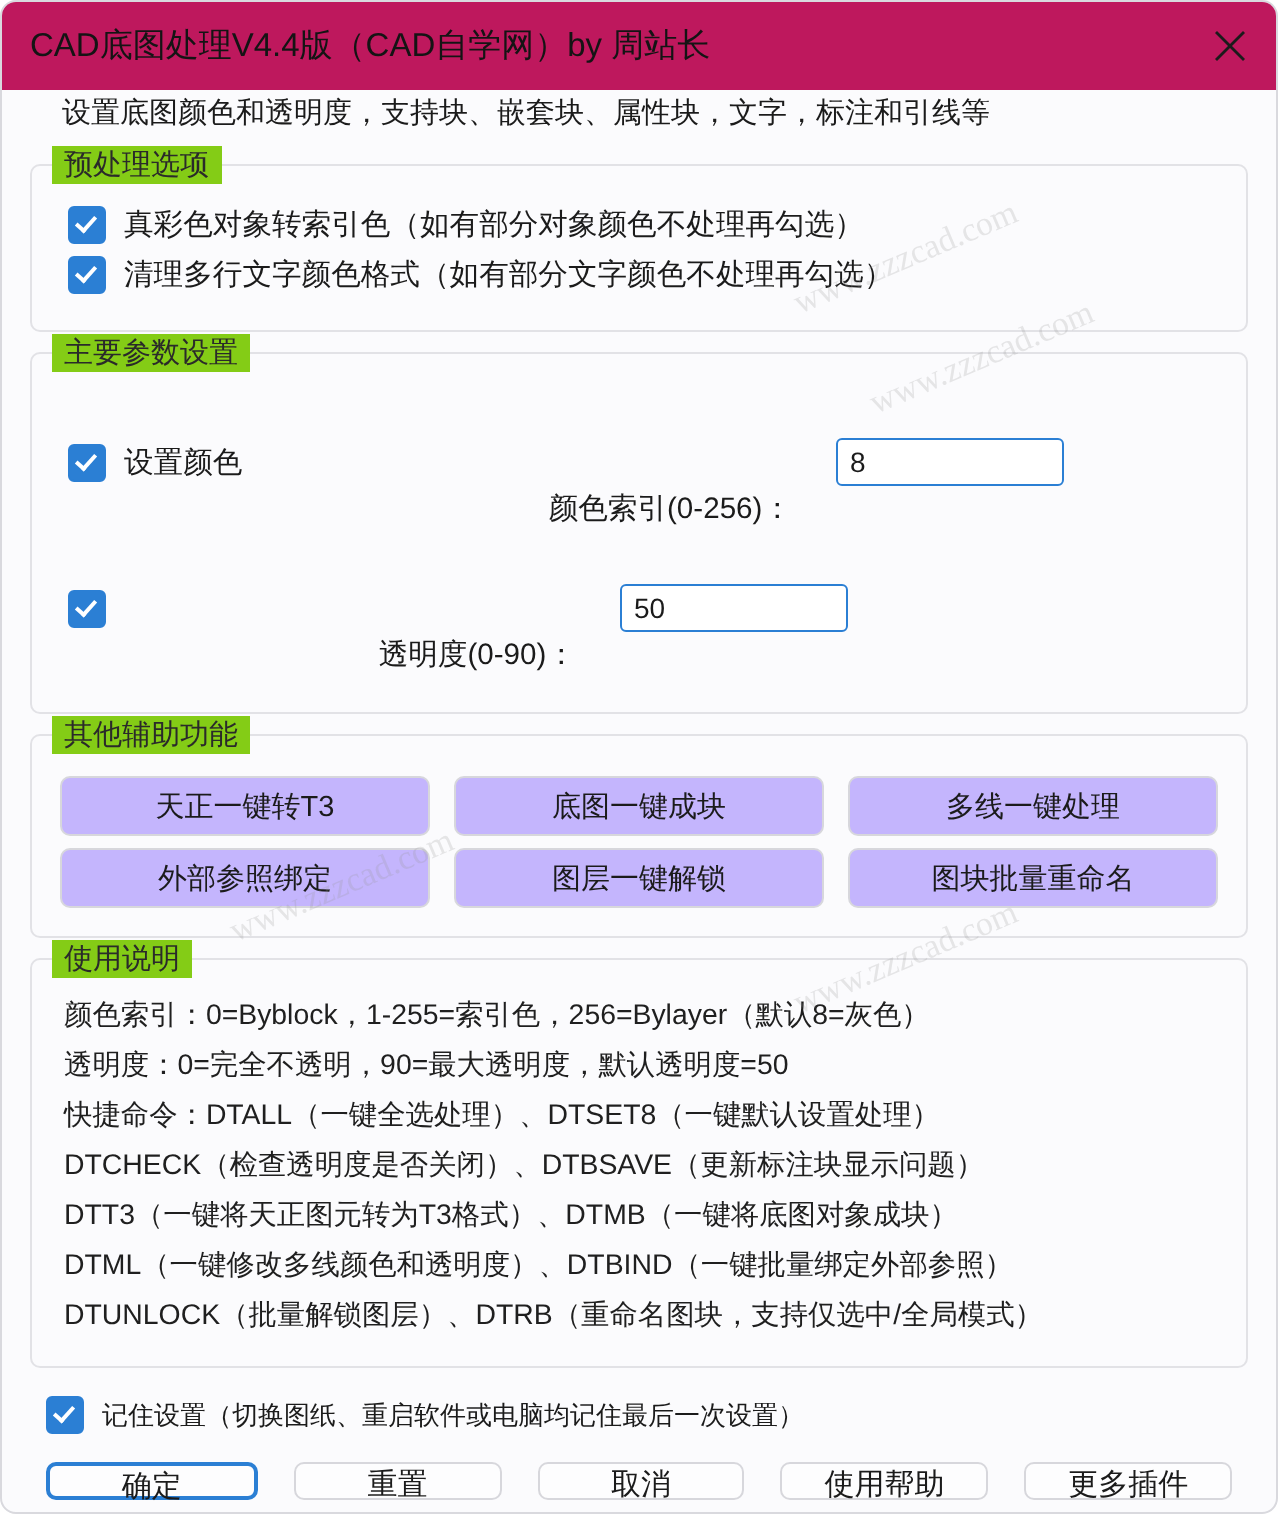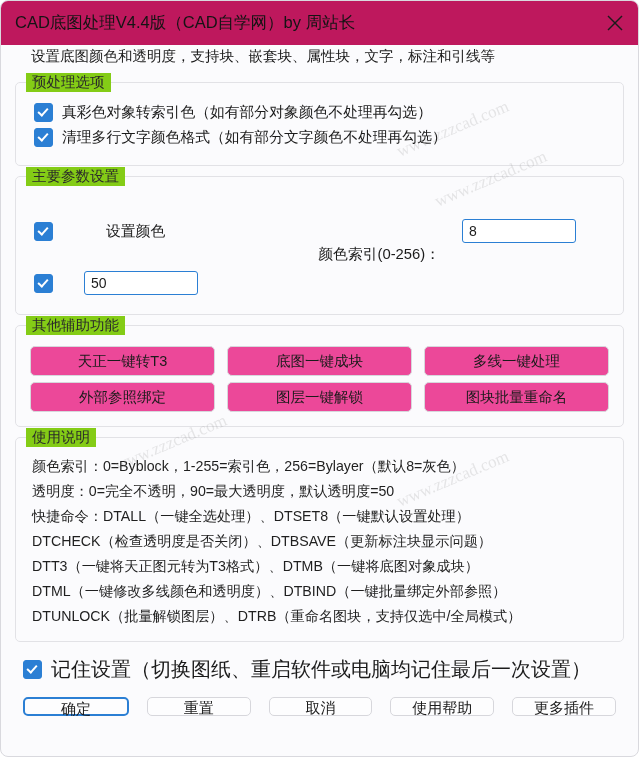--- a/index.html
+++ b/index.html
@@ -113,21 +113,20 @@
   .param-row {
     display: flex;
     align-items: center;
     margin: 7px 0 7px 6px;
   }
   .param-row .cb { margin-right: 9px; }
   .param-row .p-label {
     font-size: 14.8px;
     width: 108px;
     white-space: nowrap;
-    margin-left: 44px;
   }
   .param-row .p-caption {
     font-size: 14.8px;
     margin-left: 36px;
     width: 190px;
     text-align: right;
     white-space: nowrap;
     margin-top: 47px;
   }
   .param-row input[type="text"] {
@@ -150,21 +149,21 @@
     flex-wrap: wrap;
     gap: 9px 12px;
     margin: 6px 2px 2px 2px;
   }
   .tool-btn {
     flex: 1 1 0;
     min-width: 0;
     height: 30px;
     border: 1px solid #d7d7dc;
     border-radius: 5px;
-    background: #ec4899;
+    background: #c4b5fd;
     font-family: "Liberation Sans", sans-serif;
     font-size: 14.5px;
     color: #1b1b1b;
     cursor: pointer;
     display: flex;
     align-items: center;
     justify-content: center;
   }
 
   
@@ -176,21 +175,21 @@
     white-space: nowrap;
   }
 
   
   .remember-row {
     display: flex;
     align-items: center;
     margin: 14px 0 0 22px;
   }
   .remember-row .cb { margin-right: 9px; }
-  .remember-label { font-size: 20px; }
+  .remember-label { font-size: 13px; }
 
   
   .footer {
     display: flex;
     gap: 18px;
     padding: 14px 22px 0 22px;
     align-items: center;
   }
   .footer-btn {
     flex: 1 1 0;
@@ -259,20 +258,21 @@
 
     <div class="param-row">
       <span class="cb"></span>
       <span class="p-label">设置颜色</span>
       <span class="p-caption">颜色索引(0-256)：</span>
       <input type="text" value="8" style="">
     </div>
 
     <div class="param-row">
       <span class="cb"></span>
+      <span class="p-caption">透明度(0-90)：</span>
       <input type="text" value="50" style="">
     </div>
   </div>
 
   <div class="group">
     <div class="legend">其他辅助功能</div>
     <div class="btn-grid">
       <button class="tool-btn">天正一键转T3</button>
       <button class="tool-btn">底图一键成块</button>
       <button class="tool-btn">多线一键处理</button>

